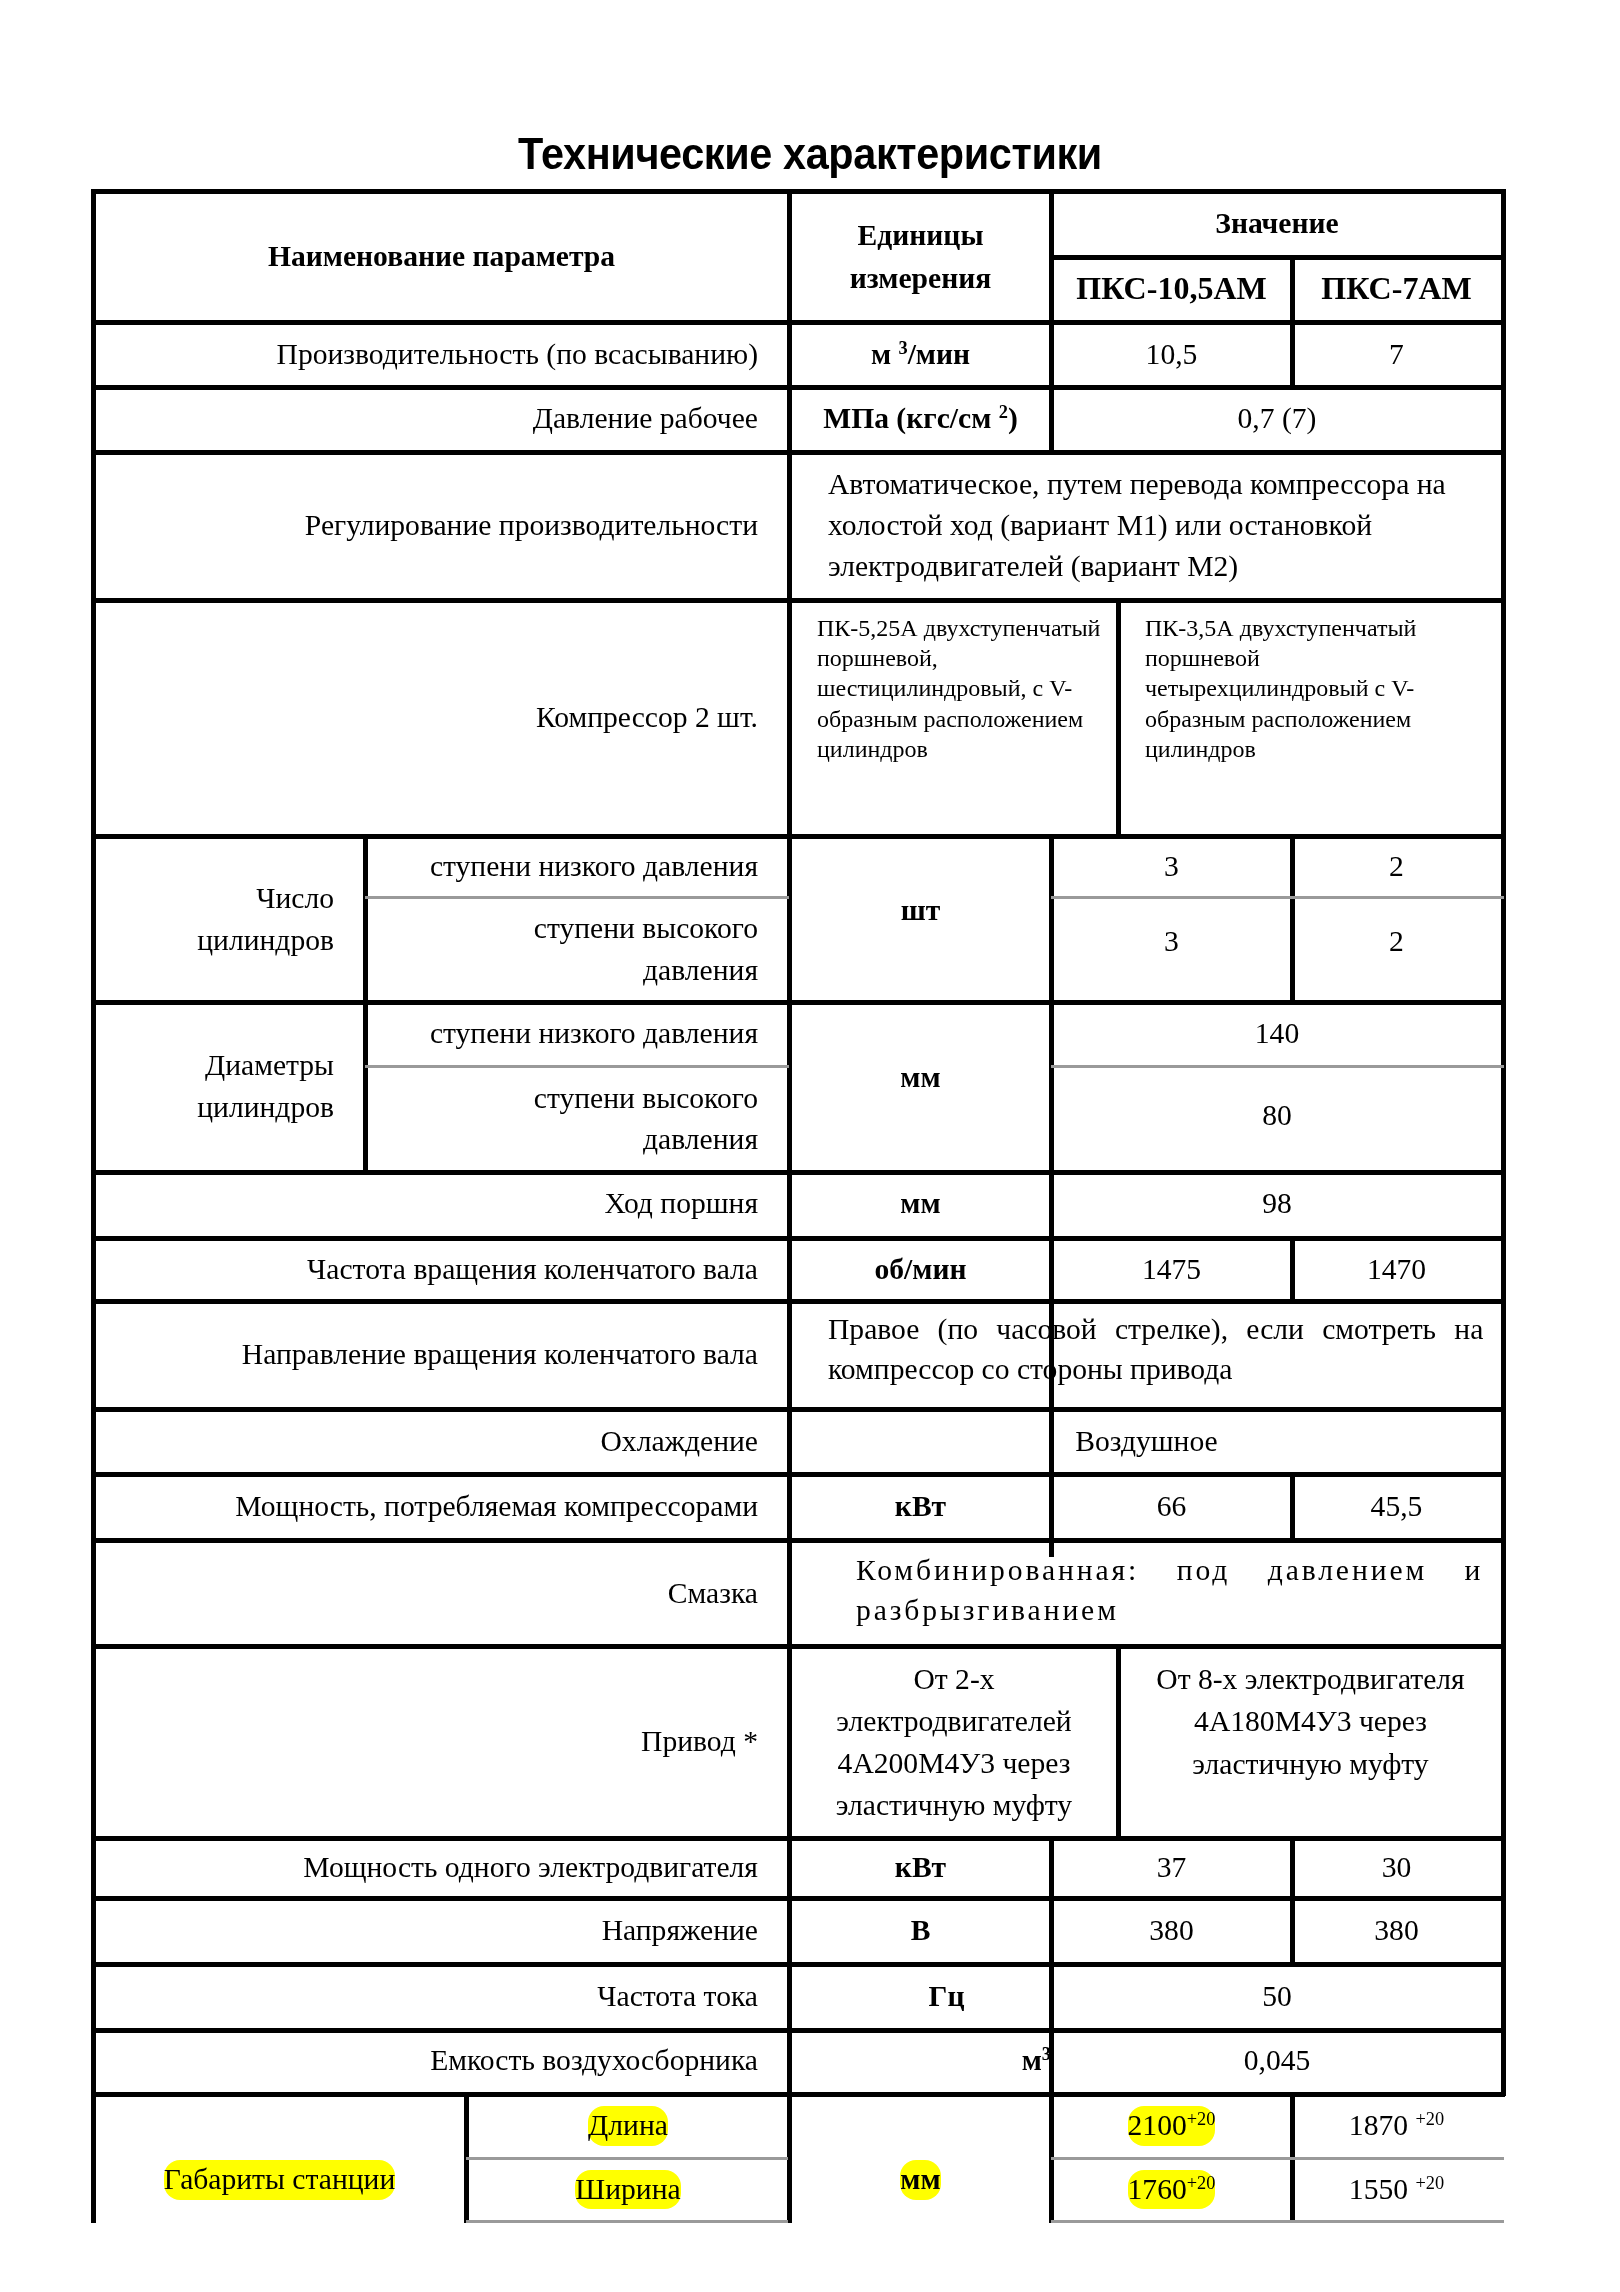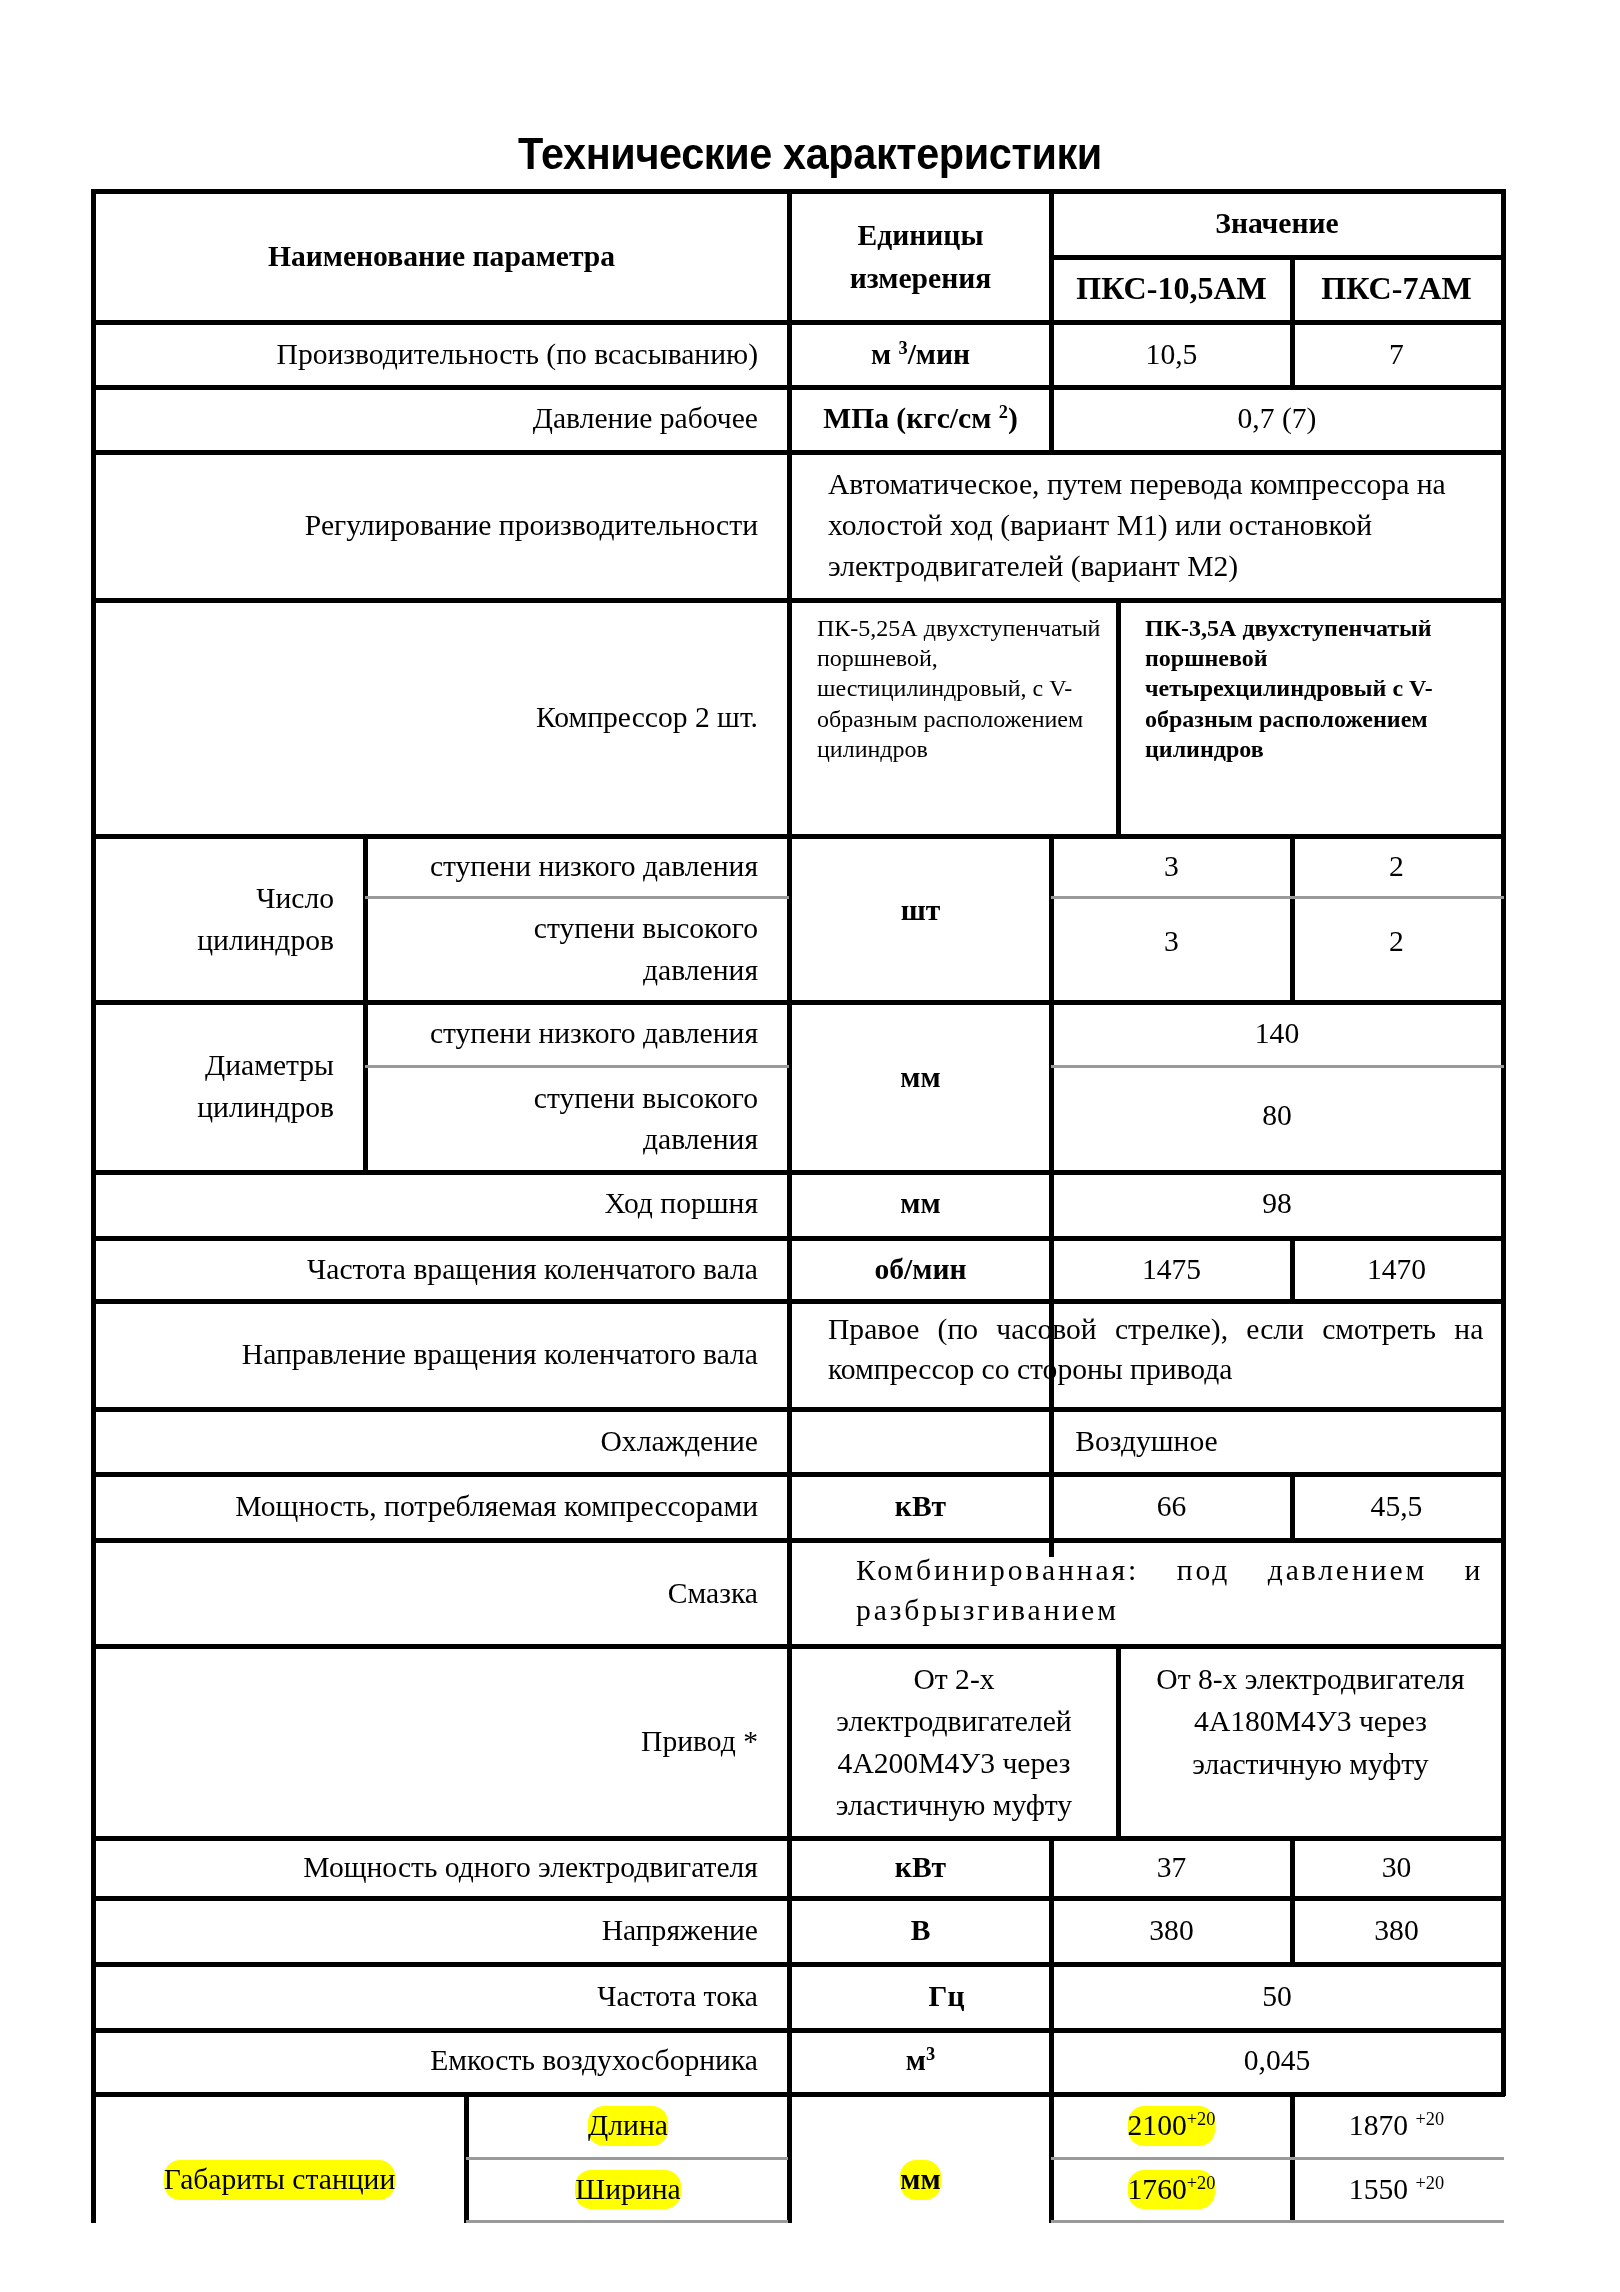--- a/index.html
+++ b/index.html
@@ -82,21 +82,21 @@
   <div class="cell l" style="left:790px;top:451px;width:713px;height:149px;line-height:1.38;">
       <span>Автоматическое, путем перевода компрессора на холостой ход (вариант М1) или остановкой электродвигателей (вариант М2)</span>
     </div>
 
   <div class="cell r" style="left:93px;top:600px;width:697px;height:236px;">
       <span>Компрессор 2 шт.</span>
     </div>
   <div class="cell small" style="left:790px;top:600px;width:328px;height:236px;padding-left:27px;padding-right:10.7px;">
       <span>ПК-5,25А двухступенчатый поршневой, шестицилиндровый, с V-образным расположением цилиндров</span>
     </div>
-  <div class="cell small" style="left:1118px;top:600px;width:385px;height:236px;padding-left:27px;padding-right:18px;font-weight:bold;">
+  <div class="cell small" style="left:1118px;top:600px;width:385px;height:236px;padding-left:27px;padding-right:18px;">
       <span>ПК-3,5А двухступенчатый поршневой четырехцилиндровый с V-образным расположением цилиндров</span>
     </div>
 
   <div class="cell r" style="left:93px;top:836px;width:271px;height:167px;padding-right:30px;line-height:1.4;">
       <span style="display:block;max-width:179px;">Число цилиндров</span>
     </div>
   <div class="cell r" style="left:365px;top:836px;width:425px;height:62px;">
       <span>ступени низкого давления</span>
     </div>
   <div class="cell r" style="left:365px;top:897px;width:425px;height:105px;line-height:1.4;">
@@ -236,21 +236,21 @@
   <div class="cell c b" style="left:816px;top:1964px;width:261px;height:65px;text-align:right;">
       <span>Гц</span>
     </div>
   <div class="cell c" style="left:1051px;top:1964px;width:452px;height:65px;">
       <span>50</span>
     </div>
 
   <div class="cell r" style="left:93px;top:2029px;width:697px;height:64px;">
       <span>Емкость воздухосборника</span>
     </div>
-  <div class="cell c b" style="left:790px;top:2029px;width:261px;height:64px;">
+  <div class="cell c b" style="left:790px;top:2029px;width:261px;height:64px;justify-content:flex-end;">
       <span><span>м</span><sup>3</sup></span>
     </div>
   <div class="cell c" style="left:1051px;top:2029px;width:452px;height:64px;">
       <span>0,045</span>
     </div>
 
   <div class="cell c" style="left:93px;top:2094px;width:373px;height:127px;padding-top:45px;">
       <span class="hl">Габариты станции</span>
     </div>
   <div class="cell c" style="left:466px;top:2094px;width:324px;height:64px;">

